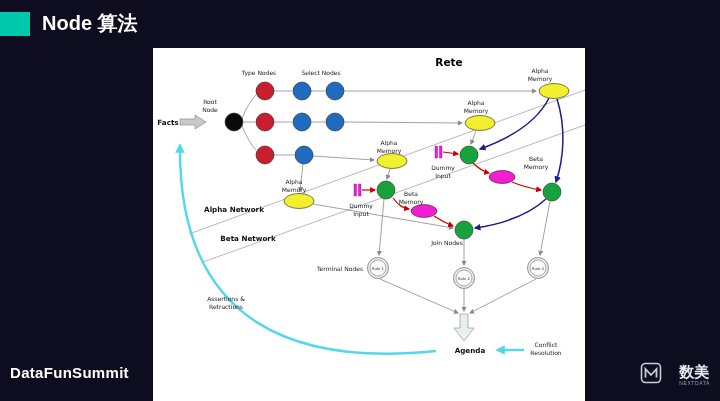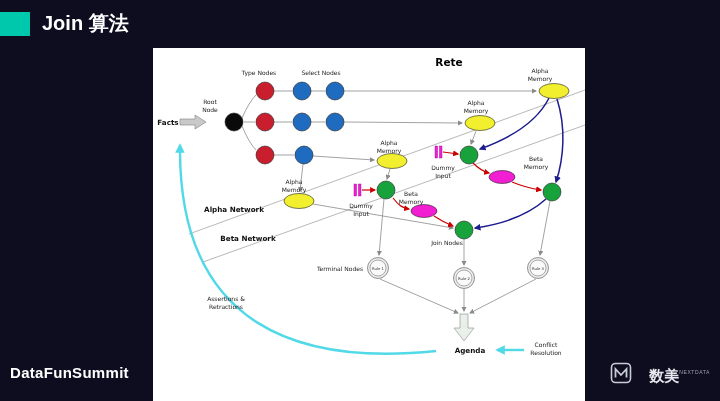--- a/index.html
+++ b/index.html
@@ -5,21 +5,21 @@
   html,body{margin:0;padding:0;background:#000;}
   .slide{position:relative;width:720px;height:401px;background:var(--bg,#0d0d1f);overflow:hidden;
          font-family:"Liberation Sans","DejaVu Sans",sans-serif;}
   .accent{position:absolute;left:0;top:12px;width:30px;height:24px;background:var(--accent,#00c8ad);}
   .slide-title{position:absolute;left:42px;top:10px;font-size:20px;font-weight:bold;color:var(--text_light,#fff);}
   .panel{position:absolute;left:153px;top:48px;width:432px;height:380px;background:var(--panel,#fff);}
   svg.diagram{width:432px;height:314px;display:block;}
 
   .brand{position:absolute;left:10px;top:364px;font-size:15px;font-weight:bold;color:var(--text_light,#fff);letter-spacing:.3px;}
   .logo{position:absolute;right:10px;top:362px;display:flex;align-items:center;gap:6px;}
-  .logo-text{display:flex;line-height:1;margin-left:11px;}
+  .logo-text{display:flex;flex-direction:column;line-height:1;margin-left:11px;}
   .logo-name{font-size:15px;font-weight:bold;color:#e8e8f0;}
   .logo-sub{font-size:5px;color:#9aa0b0;letter-spacing:.12em;margin-top:2px;}
 
   
   .nd{stroke:#222;stroke-width:.6;}
   .f-black{fill:#0a0a0a;}
   .f-red{fill:var(--red,#c81e2e);}
   .f-blue{fill:var(--blue,#1e6bbf);}
   .f-green{fill:var(--green,#17a23c);}
   .f-yellow{fill:var(--yellow,#f2ef2f);}
@@ -43,21 +43,21 @@
   .lbl-b{font-size:7.2px;font-weight:bold;fill:#111;text-anchor:middle;}
   .ttl{font-size:10.5px;font-weight:bold;fill:#000;text-anchor:middle;}
   .tiny{font-size:3.8px;fill:#333;text-anchor:middle;}
 </style>
 </head>
 <body>
 
 <div class="slide">
 
   <div class="accent"></div>
-  <div class="slide-title">Join 算法</div>
+  <div class="slide-title">Node 算法</div>
 
   <div class="panel">
     <svg class="diagram" viewBox="0 0 432 314">
       <defs>
         <marker id="mg" viewBox="0 0 8 8" refX="6.5" refY="4" markerWidth="6.5" markerHeight="6.5" orient="auto-start-reverse">
             <path d="M0,0L8,4L0,8Z" class="mk-g"></path>
           </marker>
         <marker id="mn" viewBox="0 0 8 8" refX="6.5" refY="4" markerWidth="4.5" markerHeight="4.5" orient="auto-start-reverse">
             <path d="M0,0L8,4L0,8Z" class="mk-n"></path>
           </marker>

